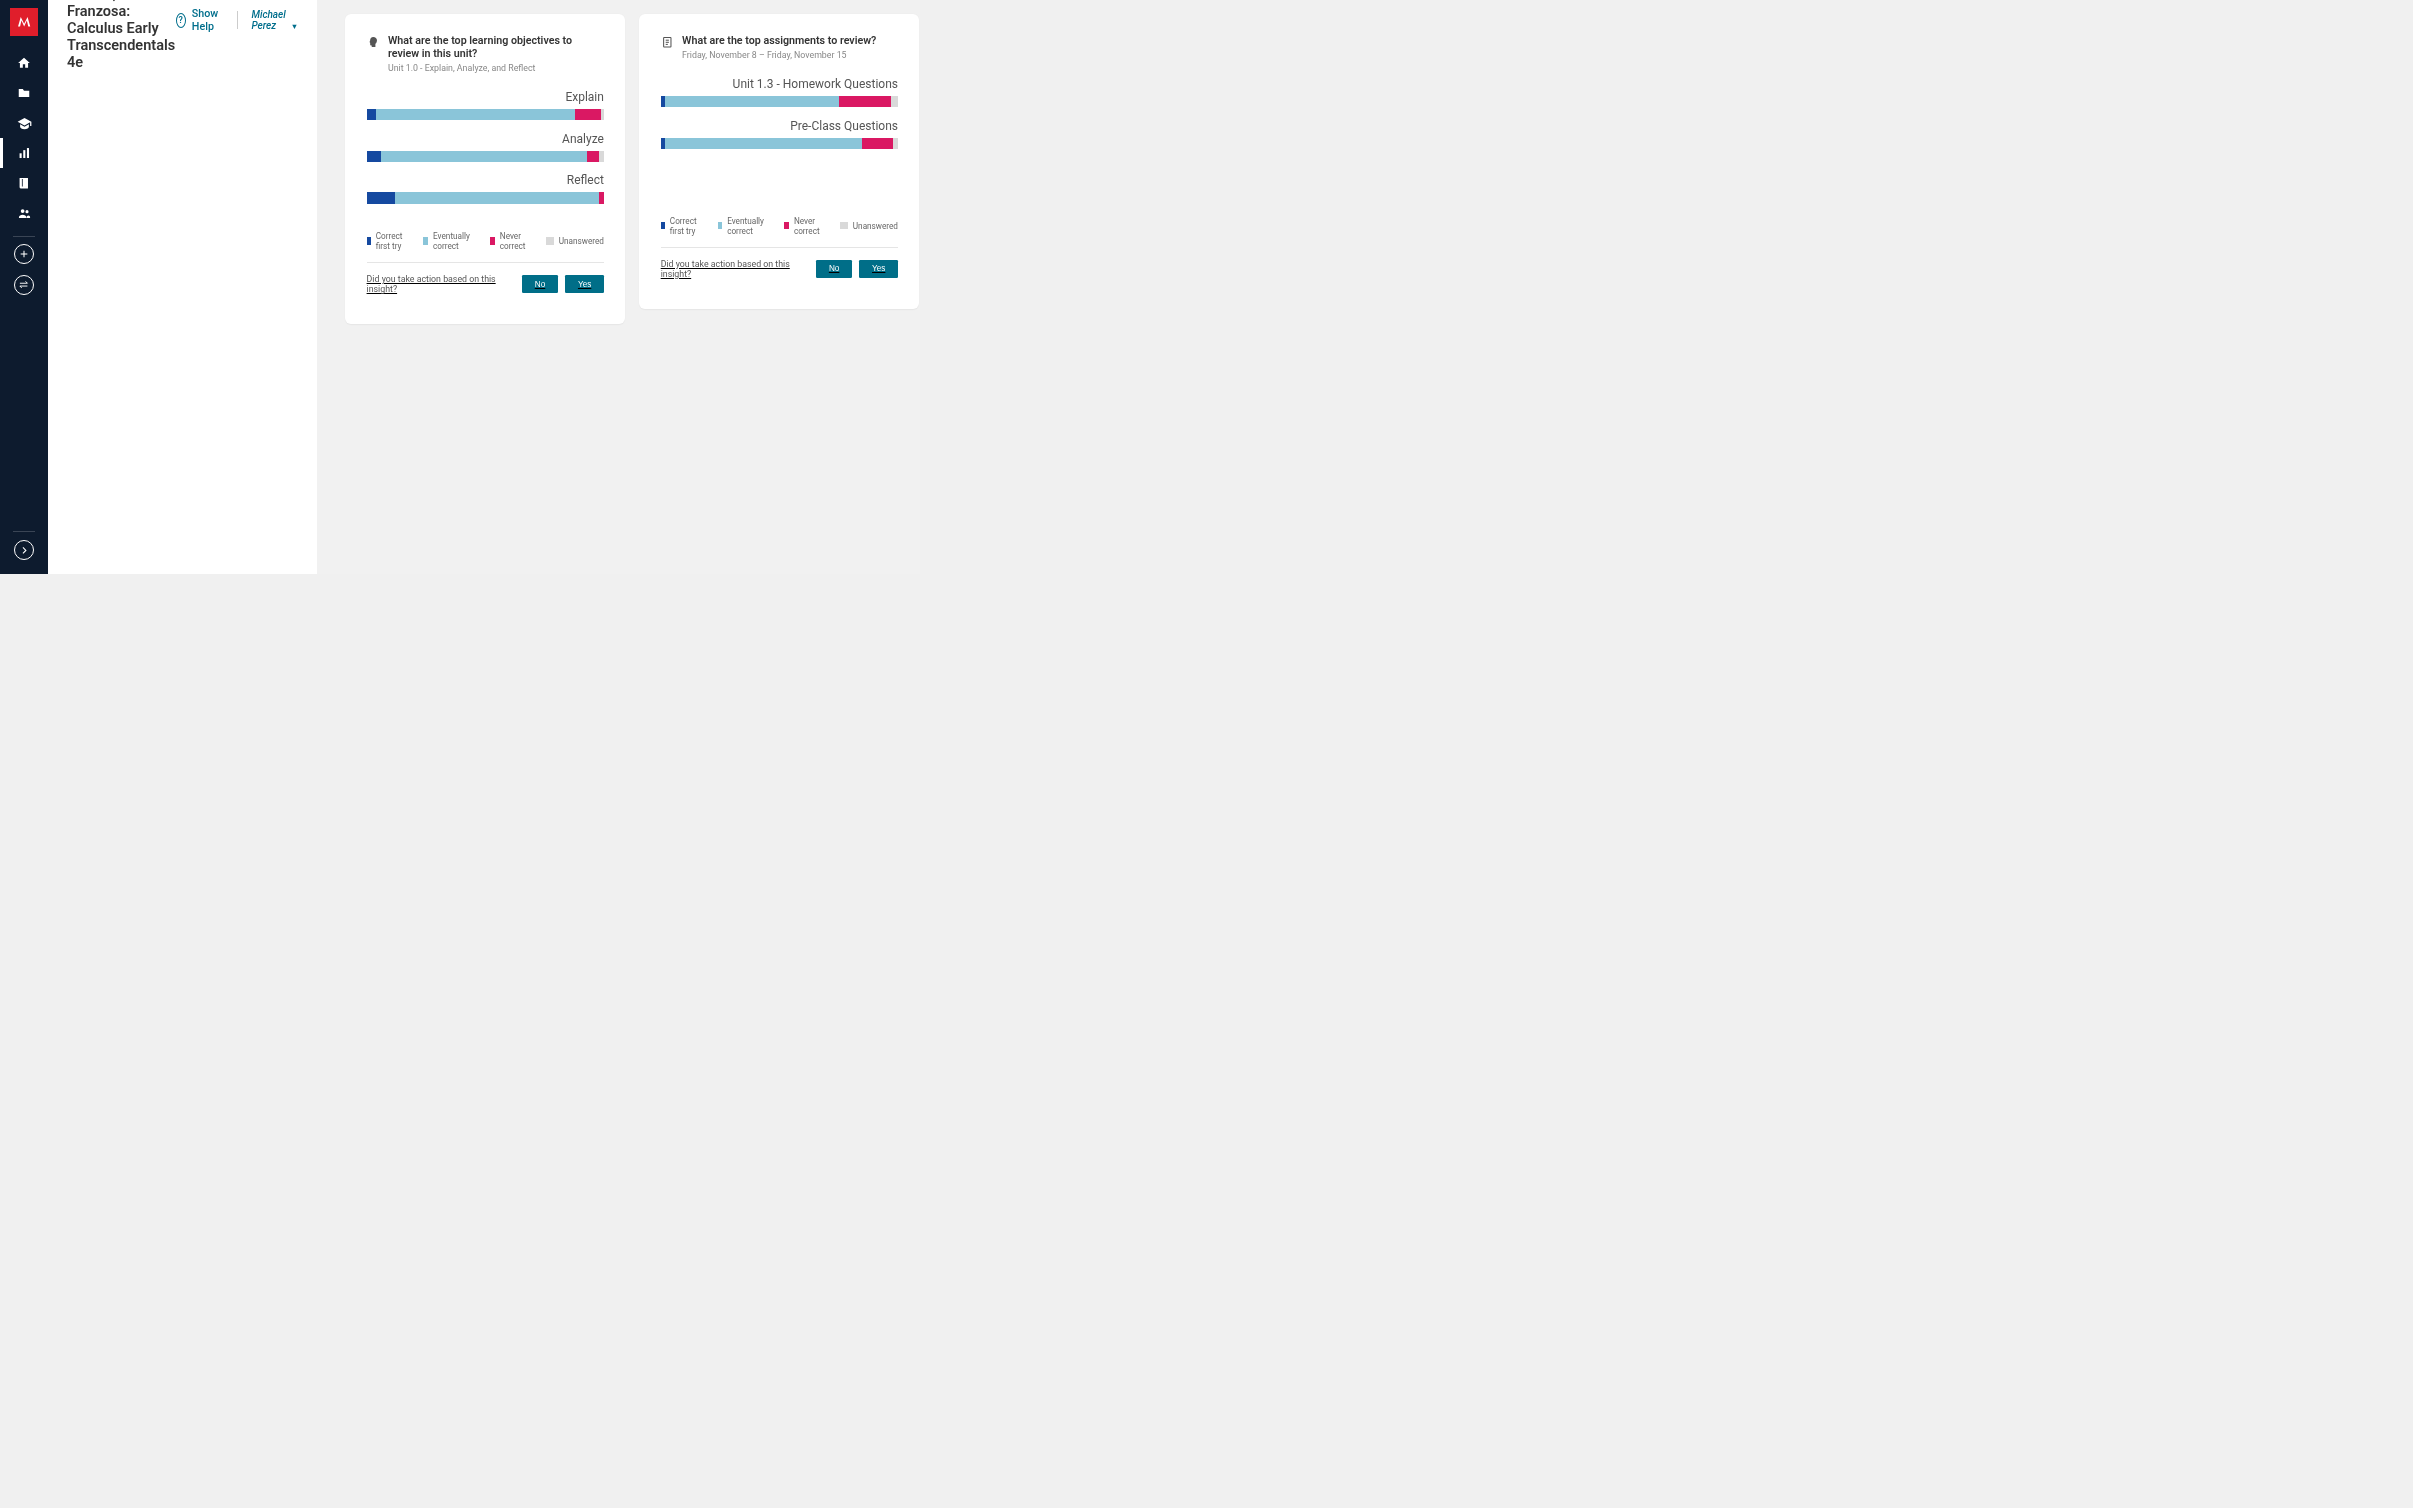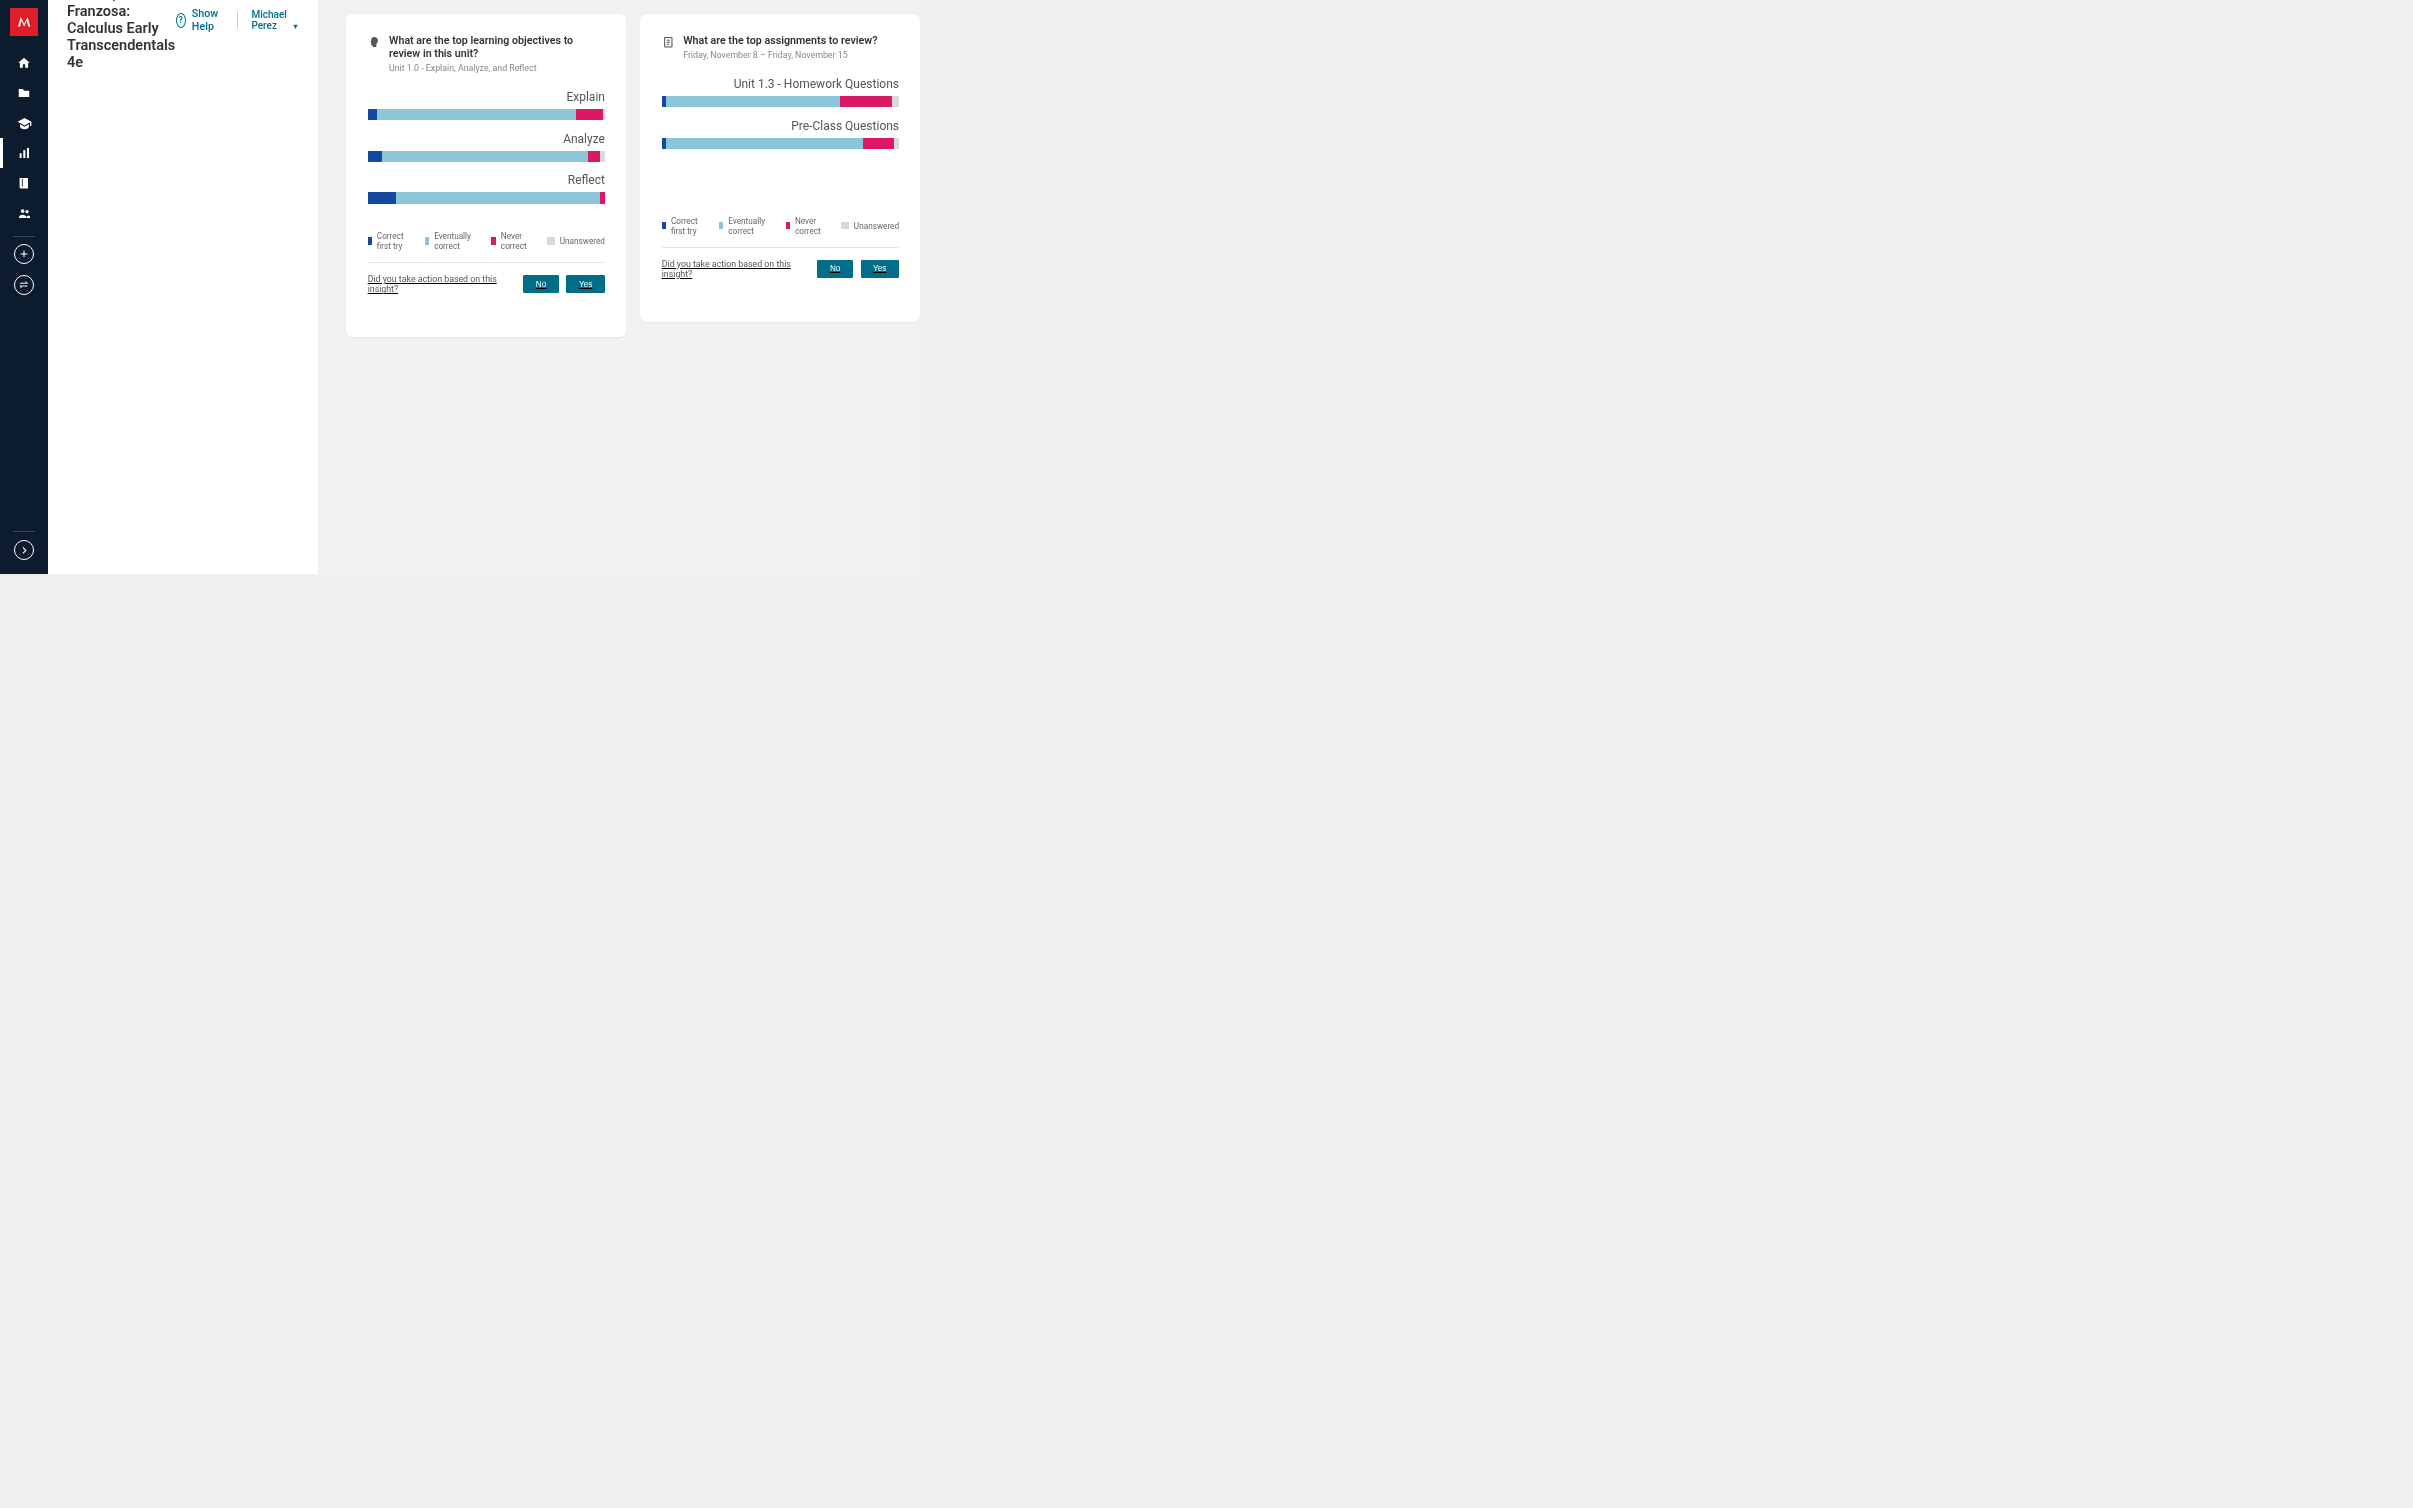--- a/index.html
+++ b/index.html
@@ -156,20 +156,21 @@
       background: #ccc;
       margin: 0 14px;
     }
     .user-menu {
       color: #006e8c;
       font-size: 10px;
       cursor: pointer;
       display: flex;
       align-items: flex-end;
       font-weight: 500;
+      font-style: italic;
     }
     .user-caret {
       margin-left: 5px;
       font-size: 7.5px;
     }
     .tabs-row {
       height: 36px;
       border-bottom: 0.6px solid #ccc;
       border-top: 0.6px solid #ddd;
       display: flex;
@@ -198,21 +199,21 @@
       padding: 14px 28px;
       display: flex;
       gap: 14px;
       align-items: flex-start;
     }
     .card {
       background: #fff;
       border-radius: 6px;
       width: 50%;
       box-shadow: 0 0.6px 1.3px rgba(0,0,0,0.05);
-      padding-bottom: 43px;
+      padding-bottom: 30px;
     }
     .card-header {
       padding: 20px 21.4px 12.6px 21.4px;
       display: flex;
       align-items: flex-start;
     }
     .card-icon {
       width: 12.6px;
       height: 12.6px;
       margin-right: 8.8px;

